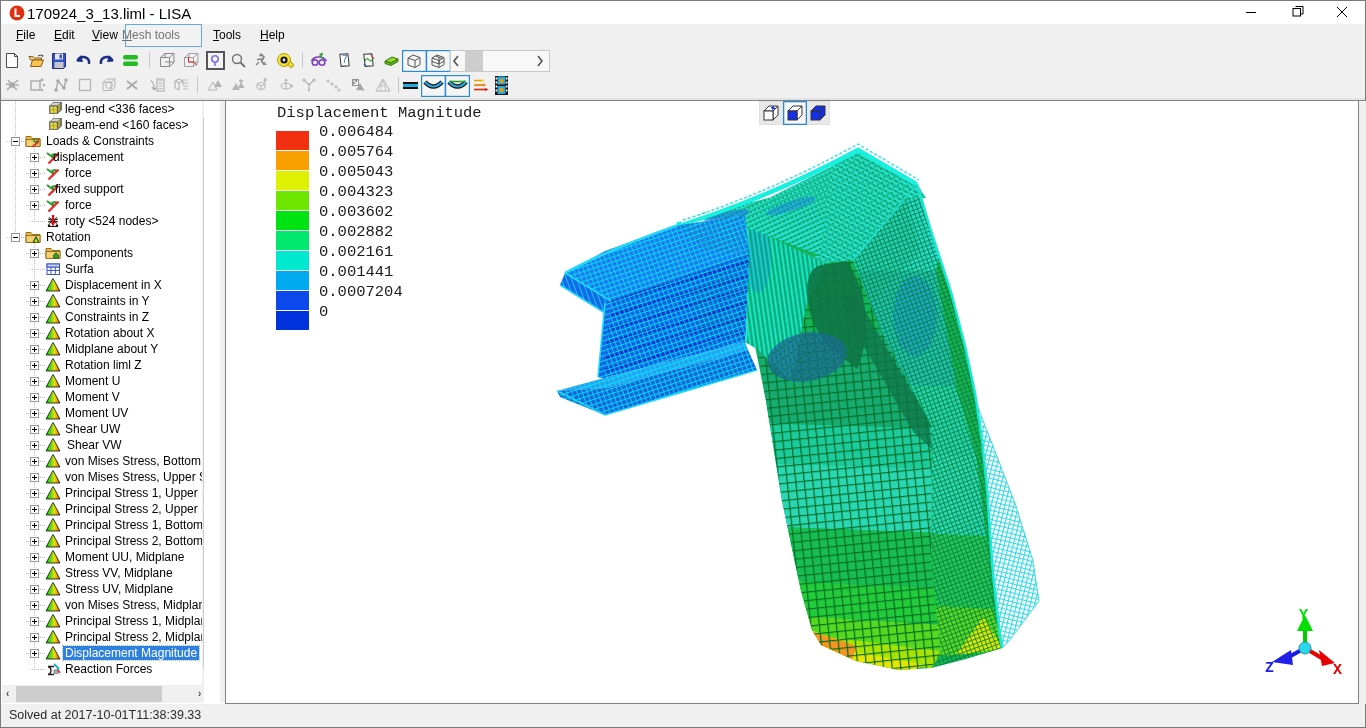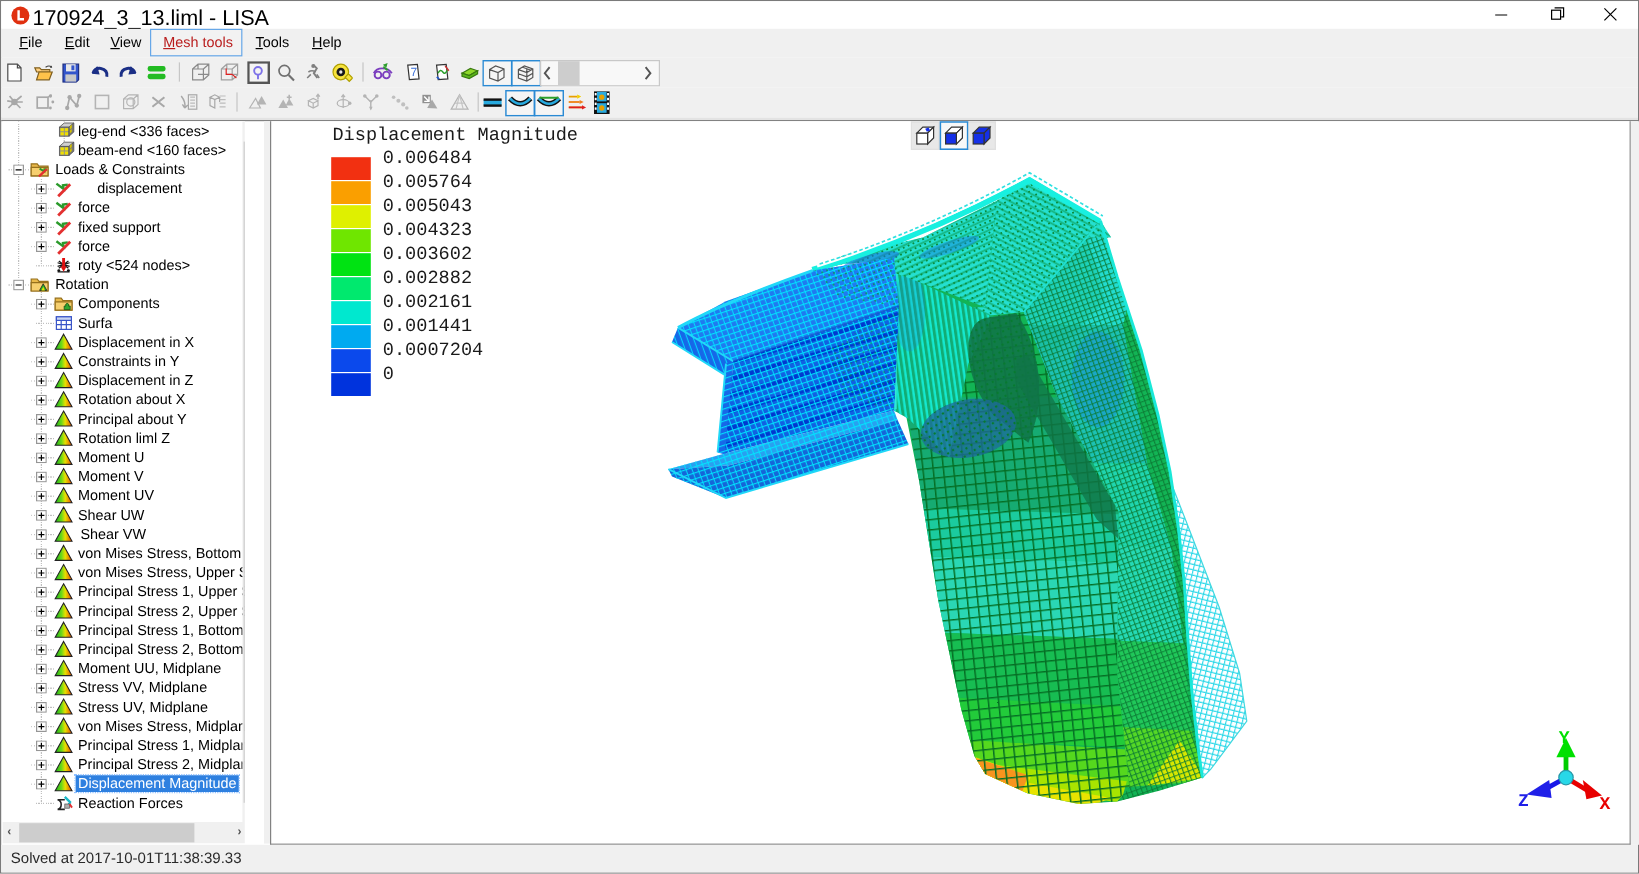--- a/index.html
+++ b/index.html
@@ -2,21 +2,21 @@
 <html><head>
 <meta charset="utf-8">
 <style>
   * { margin:0; padding:0; box-sizing:border-box; }
   html,body { width:1366px; height:728px; overflow:hidden; background:#fff;
     font-family:"Liberation Sans", sans-serif; }
   #win { position:absolute; left:0; top:0; width:1366px; height:728px;
     border:1px solid #7a7a7a; background:#fff; }
   
   #titlebar { position:absolute; left:0; top:0; width:1364px; height:23px; background:#fff; }
-  #title-text { position:absolute; left:26px; top:4px; font-size:18px; color:#000; }
+  #title-text { position:absolute; left:26px; top:4px; font-size:15px; color:#000; }
   
   #menubar { position:absolute; left:0; top:23px; width:1364px; height:24px; background:#f0f0f0; font-size:12px; color:#000; }
   .mi { position:absolute; top:4px; }
   .mi u { text-decoration:underline; }
   #mesh-box { position:absolute; left:124px; top:0px; width:77px; height:23px;
     border:1px solid #66a7e8; background:#f2f2f2; }
   
   #tb1 { position:absolute; left:0; top:47px; width:1364px; height:25px; background:#f0f0f0; }
   #tb2 { position:absolute; left:0; top:72px; width:1364px; height:25px; background:#f0f0f0; }
   #tbline { position:absolute; left:0; top:97px; width:1364px; height:2px; background:#e3e3e3; }
@@ -59,21 +59,21 @@
       <rect x="66" y="7.5" width="7.5" height="7.5" fill="#fff" stroke="#000"></rect>
         <path d="M68.5 5.5 h7.5 v7.5 h-2" fill="none" stroke="#000"></path>
       <path d="M110 6 L120 16 M120 6 L110 16" stroke="#000" stroke-width="1"></path>
     </svg>
   </div>
   <div id="menubar">
     <span class="mi" style="left:15px"><u>F</u>ile</span>
     <span class="mi" style="left:53px"><u>E</u>dit</span>
     <span class="mi" style="left:91px"><u>V</u>iew</span>
     <span id="mesh-box"></span>
-    <span class="mi" style="left:135px;color:#b91c1c"><u>M</u>esh tools</span>
+    <span class="mi" style="left:121px;color:#737373"><u>M</u>esh tools</span>
     <span class="mi" style="left:212px"><u>T</u>ools</span>
     <span class="mi" style="left:259px"><u>H</u>elp</span>
   </div>
   <div id="tb1">
     <svg class="tbi" style="left:3px;top:4px" width="16" height="17">
         <path d="M2.5 1.5 h8 l3 3 v11 h-11 z" fill="#fff" stroke="#4a4a4a"></path>
         <path d="M10.5 1.5 v3 h3" fill="none" stroke="#4a4a4a"></path>
       </svg>
     <svg class="tbi" style="left:27px;top:5px" width="17" height="15">
         <path d="M1 3.5 h4 l1.5 1.5 h7 v2 h-11 z" fill="#ffd080" stroke="#806020"></path>
@@ -407,21 +407,21 @@
 <div class="trow" style="top:48px">
         <span style="position:absolute;left:24px;top:8px;width:19px;height:1px;background:repeating-linear-gradient(to right,#c0c0c0 0 1px,transparent 1px 2px)"></span>
         <svg class="tico" style="left:28px;top:4px" width="9" height="9">
           <rect x="0.5" y="0.5" width="8" height="8" fill="#fff" stroke="#969696"></rect>
           <line x1="2" y1="4.5" x2="7" y2="4.5" stroke="#000"></line>
           <line x1="4.5" y1="2" x2="4.5" y2="7" stroke="#000"></line>
         </svg>
         <svg class="tico" style="left:43px;top:0px" width="16" height="16">
           <use href="#i-load"></use>
         </svg>
-        <span class="lbl" style="left:79px">displacement</span>
+        <span class="lbl" style="left:51px">displacement</span>
       </div>
 <div class="trow" style="top:64px">
         <span style="position:absolute;left:24px;top:8px;width:19px;height:1px;background:repeating-linear-gradient(to right,#c0c0c0 0 1px,transparent 1px 2px)"></span>
         <svg class="tico" style="left:28px;top:4px" width="9" height="9">
           <rect x="0.5" y="0.5" width="8" height="8" fill="#fff" stroke="#969696"></rect>
           <line x1="2" y1="4.5" x2="7" y2="4.5" stroke="#000"></line>
           <line x1="4.5" y1="2" x2="4.5" y2="7" stroke="#000"></line>
         </svg>
         <svg class="tico" style="left:43px;top:0px" width="16" height="16">
           <use href="#i-load"></use>
@@ -431,21 +431,21 @@
 <div class="trow" style="top:80px">
         <span style="position:absolute;left:24px;top:8px;width:19px;height:1px;background:repeating-linear-gradient(to right,#c0c0c0 0 1px,transparent 1px 2px)"></span>
         <svg class="tico" style="left:28px;top:4px" width="9" height="9">
           <rect x="0.5" y="0.5" width="8" height="8" fill="#fff" stroke="#969696"></rect>
           <line x1="2" y1="4.5" x2="7" y2="4.5" stroke="#000"></line>
           <line x1="4.5" y1="2" x2="4.5" y2="7" stroke="#000"></line>
         </svg>
         <svg class="tico" style="left:43px;top:0px" width="16" height="16">
           <use href="#i-load"></use>
         </svg>
-        <span class="lbl" style="left:63px">fixed support</span>
+        <span class="lbl" style="left:53px">fixed support</span>
       </div>
 <div class="trow" style="top:96px">
         <span style="position:absolute;left:24px;top:8px;width:19px;height:1px;background:repeating-linear-gradient(to right,#c0c0c0 0 1px,transparent 1px 2px)"></span>
         <svg class="tico" style="left:28px;top:4px" width="9" height="9">
           <rect x="0.5" y="0.5" width="8" height="8" fill="#fff" stroke="#969696"></rect>
           <line x1="2" y1="4.5" x2="7" y2="4.5" stroke="#000"></line>
           <line x1="4.5" y1="2" x2="4.5" y2="7" stroke="#000"></line>
         </svg>
         <svg class="tico" style="left:43px;top:0px" width="16" height="16">
           <use href="#i-load"></use>
@@ -516,21 +516,21 @@
 <div class="trow" style="top:208px">
         <span style="position:absolute;left:24px;top:8px;width:19px;height:1px;background:repeating-linear-gradient(to right,#c0c0c0 0 1px,transparent 1px 2px)"></span>
         <svg class="tico" style="left:28px;top:4px" width="9" height="9">
           <rect x="0.5" y="0.5" width="8" height="8" fill="#fff" stroke="#969696"></rect>
           <line x1="2" y1="4.5" x2="7" y2="4.5" stroke="#000"></line>
           <line x1="4.5" y1="2" x2="4.5" y2="7" stroke="#000"></line>
         </svg>
         <svg class="tico" style="left:43px;top:0px" width="16" height="16">
           <use href="#i-tri"></use>
         </svg>
-        <span class="lbl" style="left:63px">Displacement in Z</span>
+        <span class="lbl" style="left:63px">Constraints in Z</span>
       </div>
 <div class="trow" style="top:224px">
         <span style="position:absolute;left:24px;top:8px;width:19px;height:1px;background:repeating-linear-gradient(to right,#c0c0c0 0 1px,transparent 1px 2px)"></span>
         <svg class="tico" style="left:28px;top:4px" width="9" height="9">
           <rect x="0.5" y="0.5" width="8" height="8" fill="#fff" stroke="#969696"></rect>
           <line x1="2" y1="4.5" x2="7" y2="4.5" stroke="#000"></line>
           <line x1="4.5" y1="2" x2="4.5" y2="7" stroke="#000"></line>
         </svg>
         <svg class="tico" style="left:43px;top:0px" width="16" height="16">
           <use href="#i-tri"></use>
@@ -540,21 +540,21 @@
 <div class="trow" style="top:240px">
         <span style="position:absolute;left:24px;top:8px;width:19px;height:1px;background:repeating-linear-gradient(to right,#c0c0c0 0 1px,transparent 1px 2px)"></span>
         <svg class="tico" style="left:28px;top:4px" width="9" height="9">
           <rect x="0.5" y="0.5" width="8" height="8" fill="#fff" stroke="#969696"></rect>
           <line x1="2" y1="4.5" x2="7" y2="4.5" stroke="#000"></line>
           <line x1="4.5" y1="2" x2="4.5" y2="7" stroke="#000"></line>
         </svg>
         <svg class="tico" style="left:43px;top:0px" width="16" height="16">
           <use href="#i-tri"></use>
         </svg>
-        <span class="lbl" style="left:63px">Principal about Y</span>
+        <span class="lbl" style="left:63px">Midplane about Y</span>
       </div>
 <div class="trow" style="top:256px">
         <span style="position:absolute;left:24px;top:8px;width:19px;height:1px;background:repeating-linear-gradient(to right,#c0c0c0 0 1px,transparent 1px 2px)"></span>
         <svg class="tico" style="left:28px;top:4px" width="9" height="9">
           <rect x="0.5" y="0.5" width="8" height="8" fill="#fff" stroke="#969696"></rect>
           <line x1="2" y1="4.5" x2="7" y2="4.5" stroke="#000"></line>
           <line x1="4.5" y1="2" x2="4.5" y2="7" stroke="#000"></line>
         </svg>
         <svg class="tico" style="left:43px;top:0px" width="16" height="16">
           <use href="#i-tri"></use>

